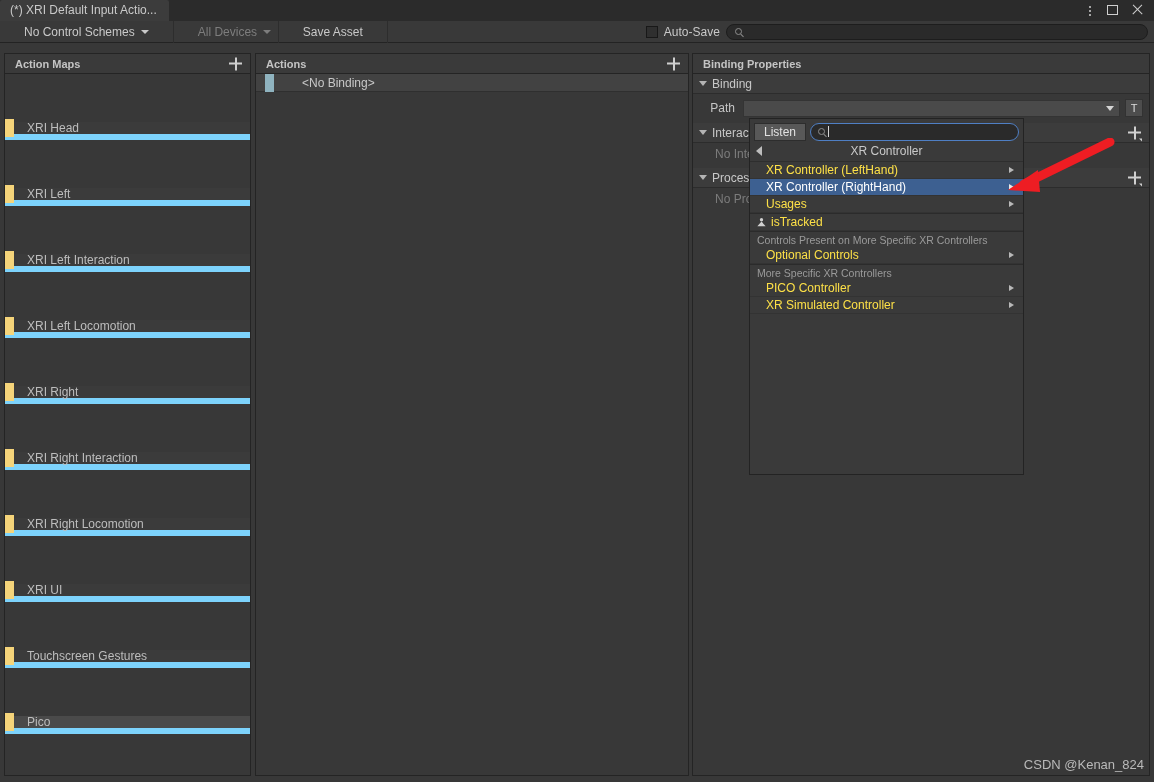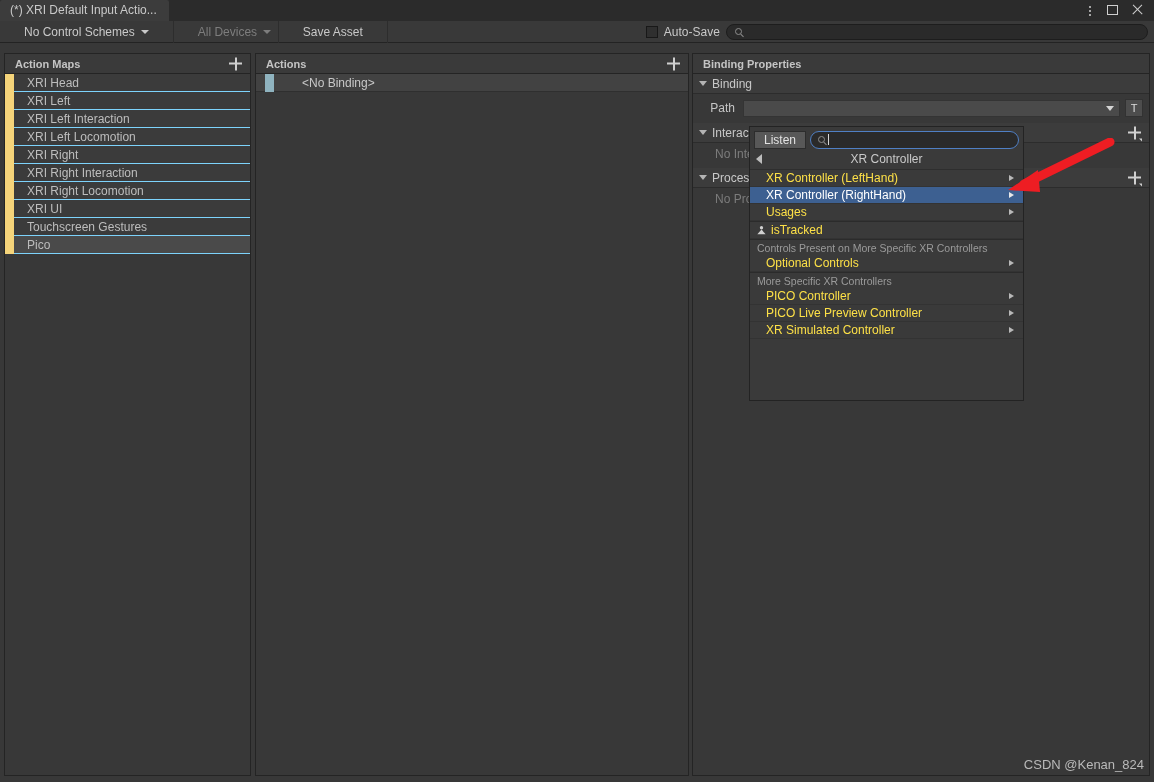--- a/index.html
+++ b/index.html
@@ -92,21 +92,21 @@
     width: 13px; height: 13px; color: #cfcfcf;
   }
   .plus:before, .plus:after { content:""; position:absolute; background:#cfcfcf; }
   .plus:before { left: 0; top: 5.5px; width: 13px; height: 2px; }
   .plus:after  { left: 5.5px; top: 0; width: 2px; height: 13px; }
 
   
   #action-maps { left: 4px; top: 53px; width: 247px; height: 723px; }
   .am-row {
     height: 18px; display: flex; align-items: center; position: relative;
-    border-bottom: 1px solid #7dd3fc; background: #3b3b3b;
+    border-bottom: 6px solid #7dd3fc; background: #3b3b3b; margin-top: 48px;
   }
   .am-row .bar { width: 9px; height: 18px; background: #f5d47a; flex: 0 0 auto; }
   .am-row .lbl { padding-left: 13px; font-size: 12px; color: #bdbdbd; }
   .am-row.sel { background: #4a4a4a; }
   .am-body { overflow: hidden; }
 
   
   #actions { left: 255px; top: 53px; width: 434px; height: 723px; }
   .act-row {
     height: 18px; display: flex; align-items: center; position: relative;
@@ -168,21 +168,21 @@
     border-top: 5px solid #d4d4d4;
   }
   .t-btn {
     width: 18px; height: 18px; margin-left: 5px; background: #4d4d4d; border: 1px solid #323232;
     color: #dcdcdc; font-size: 11px; display: flex; align-items: center; justify-content: center;
   }
   .bp-empty { height: 22px; display: flex; align-items: center; padding-left: 22px; font-size: 12px; color: #7c7c7c; }
 
   
   #path-popup {
-    position: absolute; left: 749px; top: 126px; width: 275px; height: 275px;
+    position: absolute; left: 749px; top: 118px; width: 275px; height: 357px;
     background: #3a3a3a; border: 1px solid #232323; z-index: 40;
   }
   .pp-top { height: 22px; display: flex; align-items: center; padding: 3px 4px 0 4px; gap: 4px; }
   .listen-btn {
     height: 18px; min-width: 52px; background: #585858; border: 1px solid #2d2d2d;
     color: #e2e2e2; font-size: 12px; display: flex; align-items: center; justify-content: center;
     padding: 0 7px;
   }
   .pp-search {
     flex: 1 1 auto; height: 18px; background: #2a2a2a; border: 1px solid #4f7fc4; border-radius: 9px;
@@ -410,24 +410,20 @@
           <span>Optional Controls</span>
           <span class="rarrow"></span>
         </div>
         <div class="pp-sep"></div>
         <div class="pp-head">More Specific XR Controllers</div>
         <div class="pp-item">
           <span>PICO Controller</span>
           <span class="rarrow"></span>
         </div>
         <div class="pp-item">
-          <span>PICO Live Preview Controller</span>
-          <span class="rarrow"></span>
-        </div>
-        <div class="pp-item">
           <span>XR Simulated Controller</span>
           <span class="rarrow"></span>
         </div>
       </div>
   </div>
 
   <svg id="red-arrow" viewBox="0 0 120 62" xmlns="http://www.w3.org/2000/svg">
     <g id="arrow-g">
       <path d="M110 4 L24 46" stroke="#ee1d23" stroke-width="9" stroke-linecap="round" fill="none"></path>
       <path d="M8 52 L38 32 L40 54 Z" fill="#ee1d23"></path>

